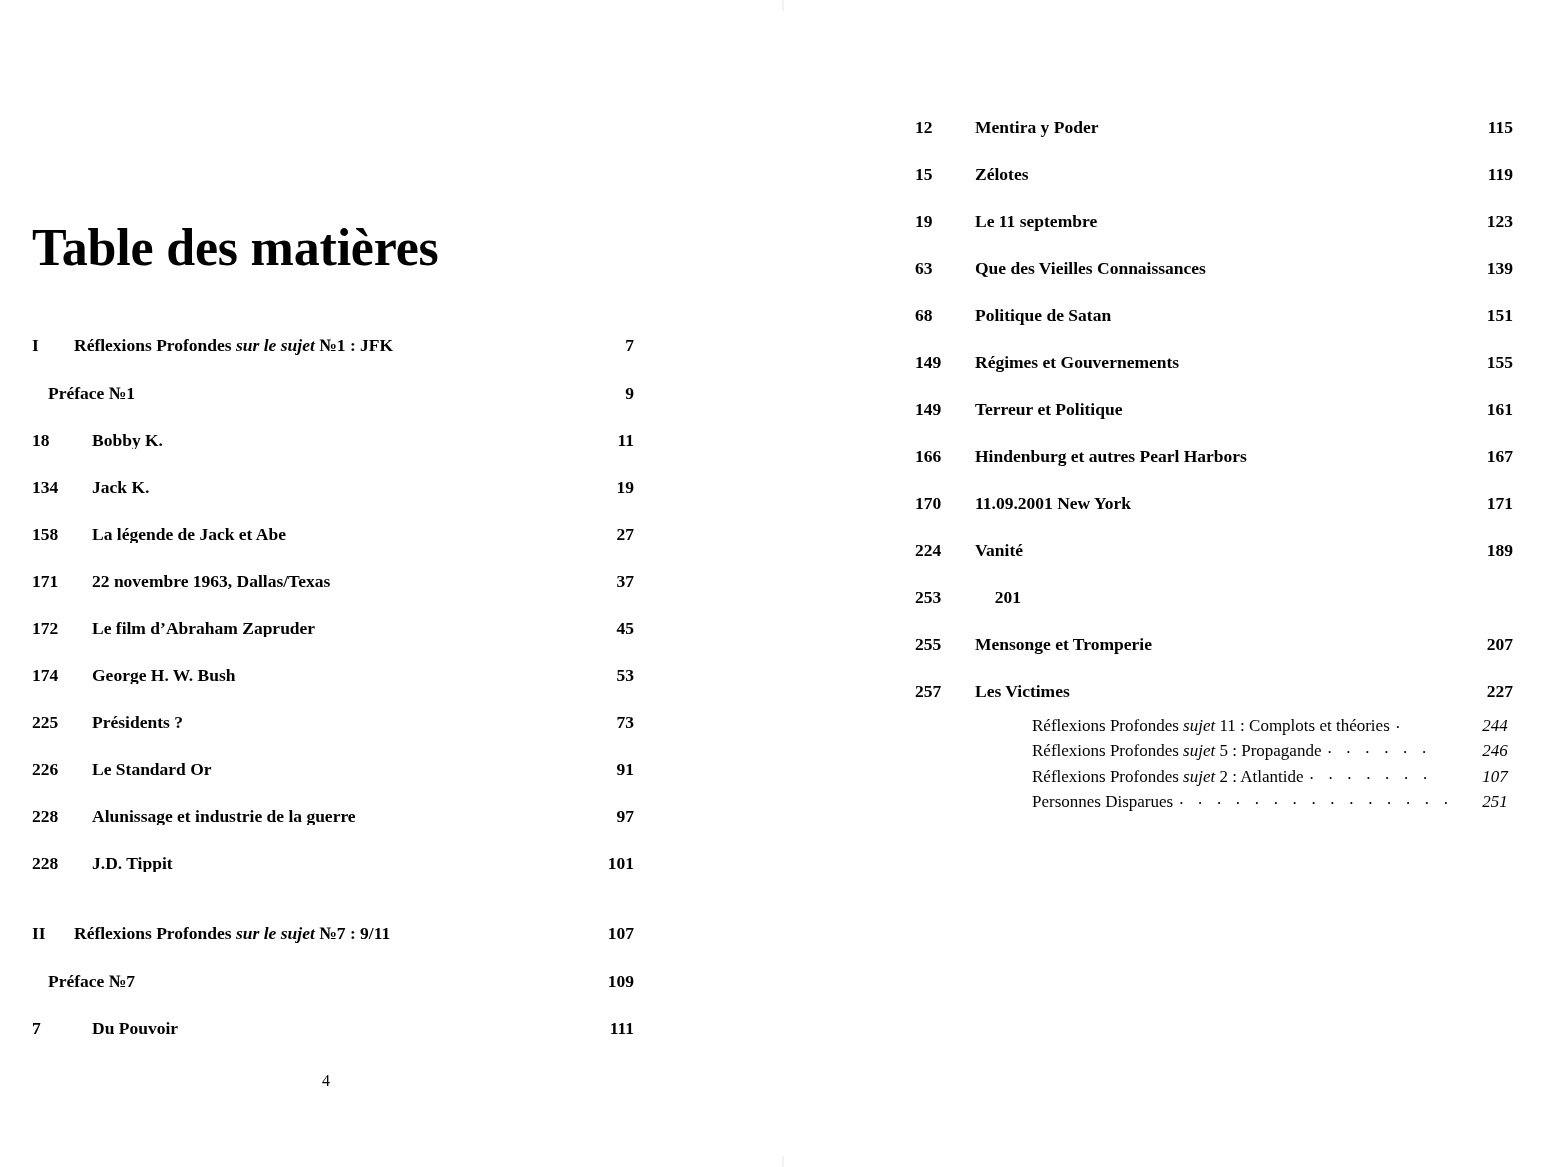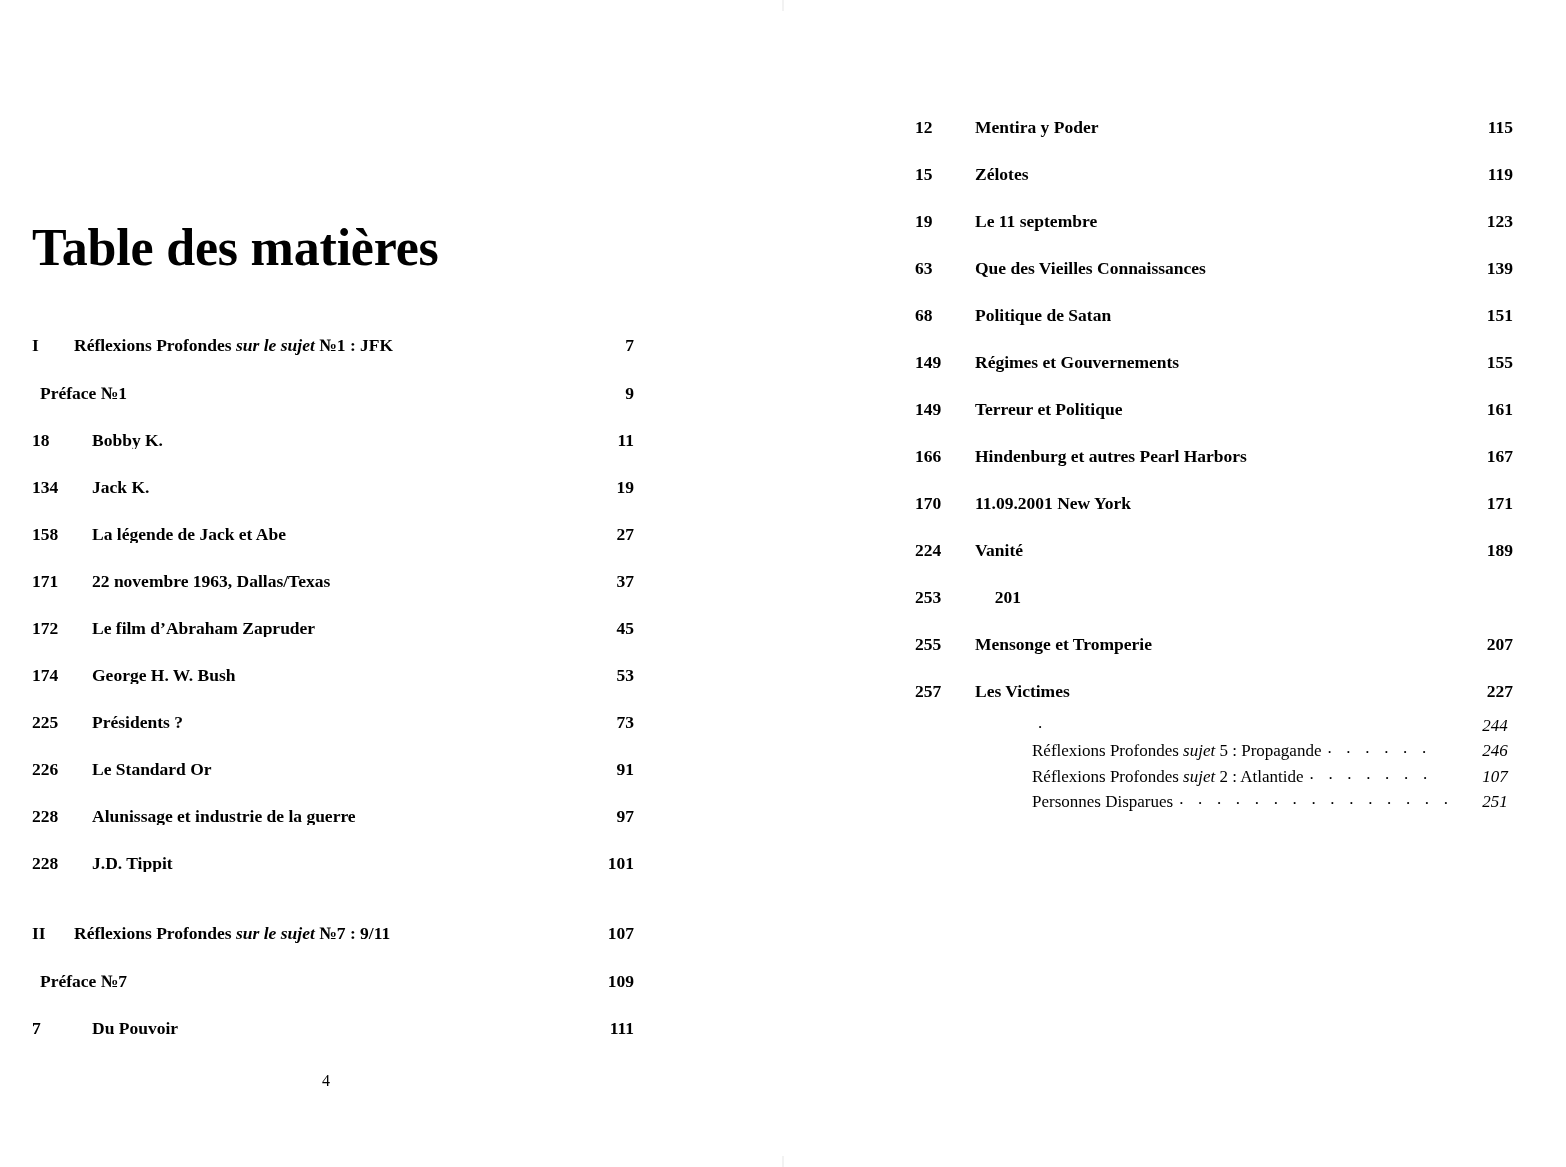--- a/index.html
+++ b/index.html
@@ -85,21 +85,21 @@
     text-align: right;
     width: 46px;
   }
 
   
   .part .col-num { width: 42px; }
   .part .col-label em,
   .row .col-label em {
     font-style: italic;
   }
-  .row.noNum .col-label { margin-left: 8px; }
+  .row.noNum .col-label { margin-left: 16px; }
 
   
   .sub-list {
     margin-top: 12px;
     font-weight: normal;
     font-size: 17px;
     line-height: 25.5px;
   }
   .sub-row {
     display: flex;
@@ -296,20 +296,21 @@
     </div>
     <div class="row">
       <span class="col-num">257</span>
       <span class="col-label">Les Victimes</span>
       <span class="col-page">227</span>
     </div>
 
 
     <div class="sub-list">
       <div class="sub-row">
+        <span class="sub-label"><span>Réflexions Profondes </span><em>sujet</em><span> 11 : Complots et théories</span></span>
         <span class="leader">.</span>
         <span class="sub-page">244</span>
       </div>
       <div class="sub-row">
         <span class="sub-label"><span>Réflexions Profondes </span><em>sujet</em><span> 5 : Propagande</span></span>
         <span class="leader">. . . . . .</span>
         <span class="sub-page">246</span>
       </div>
       <div class="sub-row">
         <span class="sub-label"><span>Réflexions Profondes </span><em>sujet</em><span> 2 : Atlantide</span></span>

